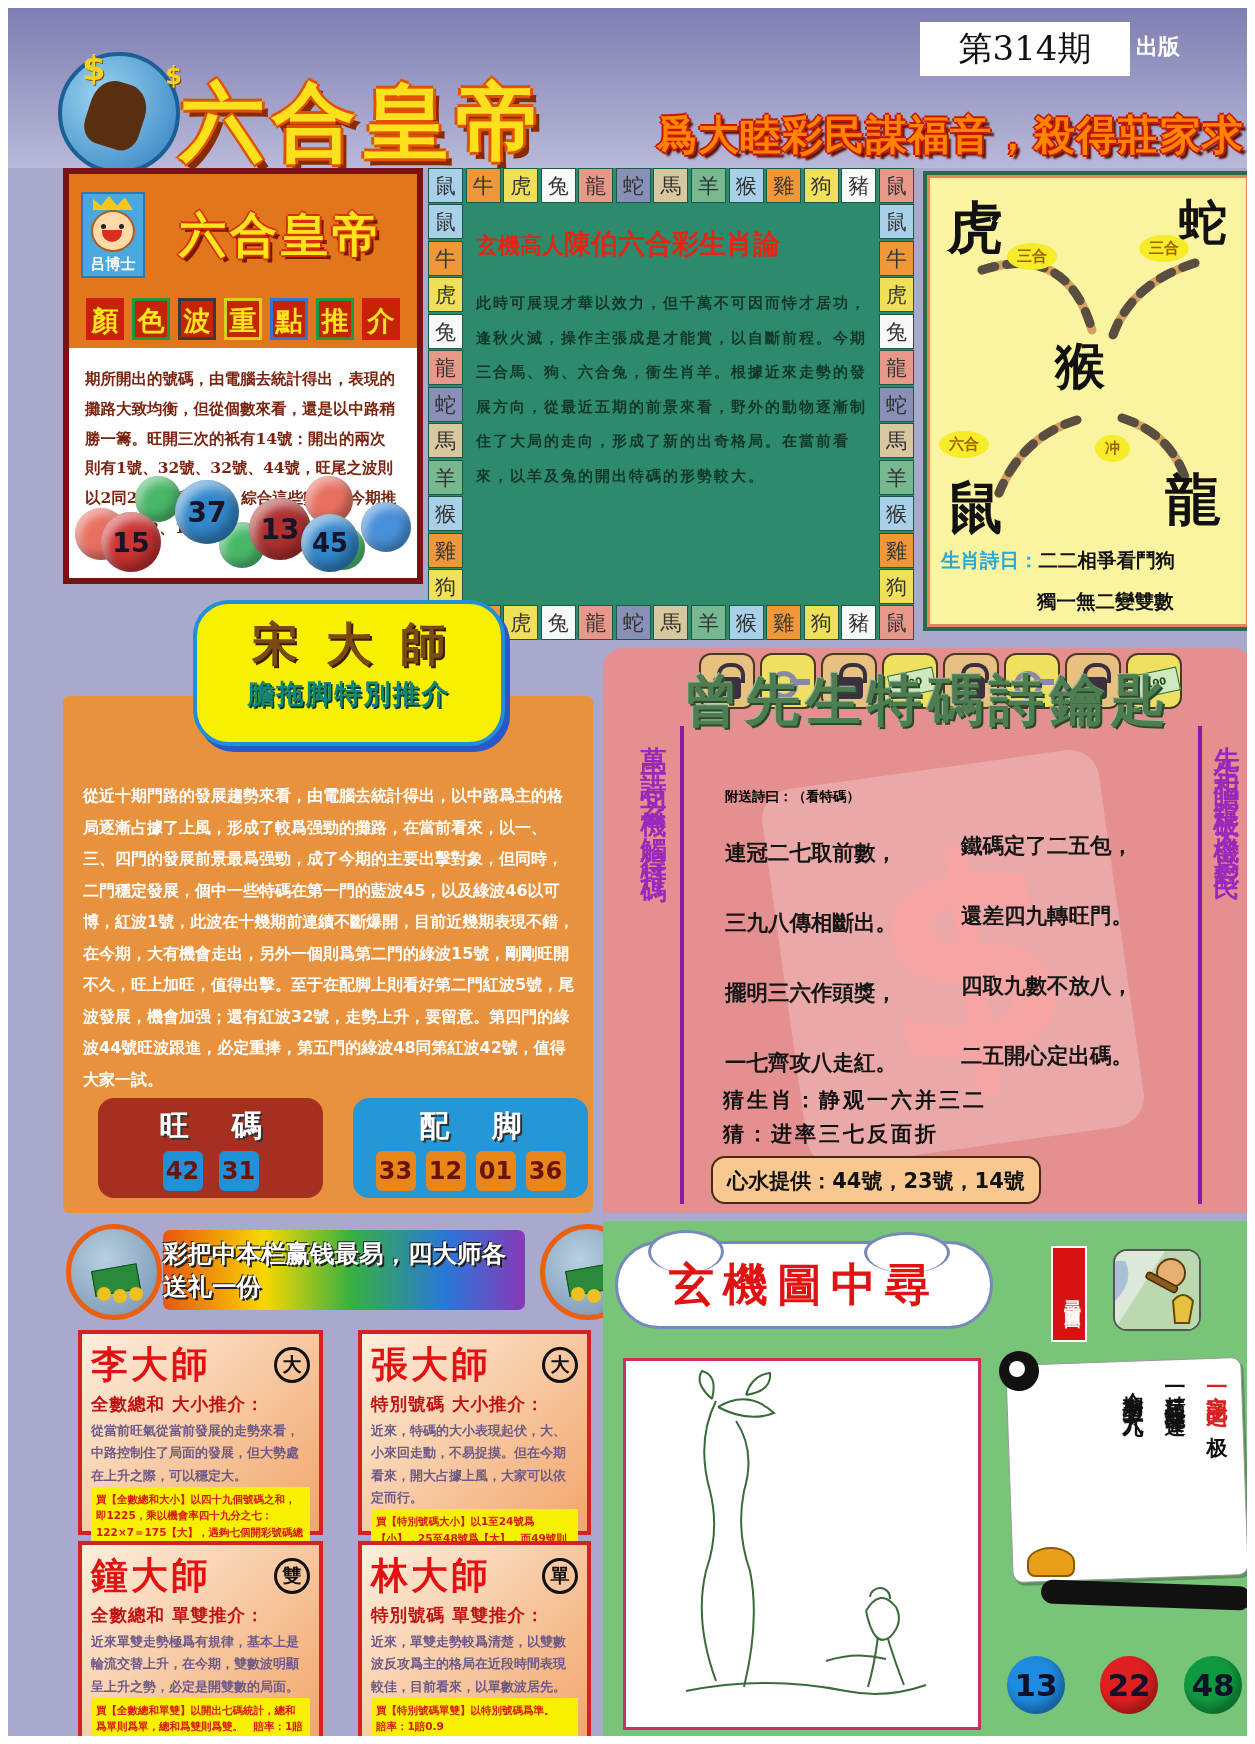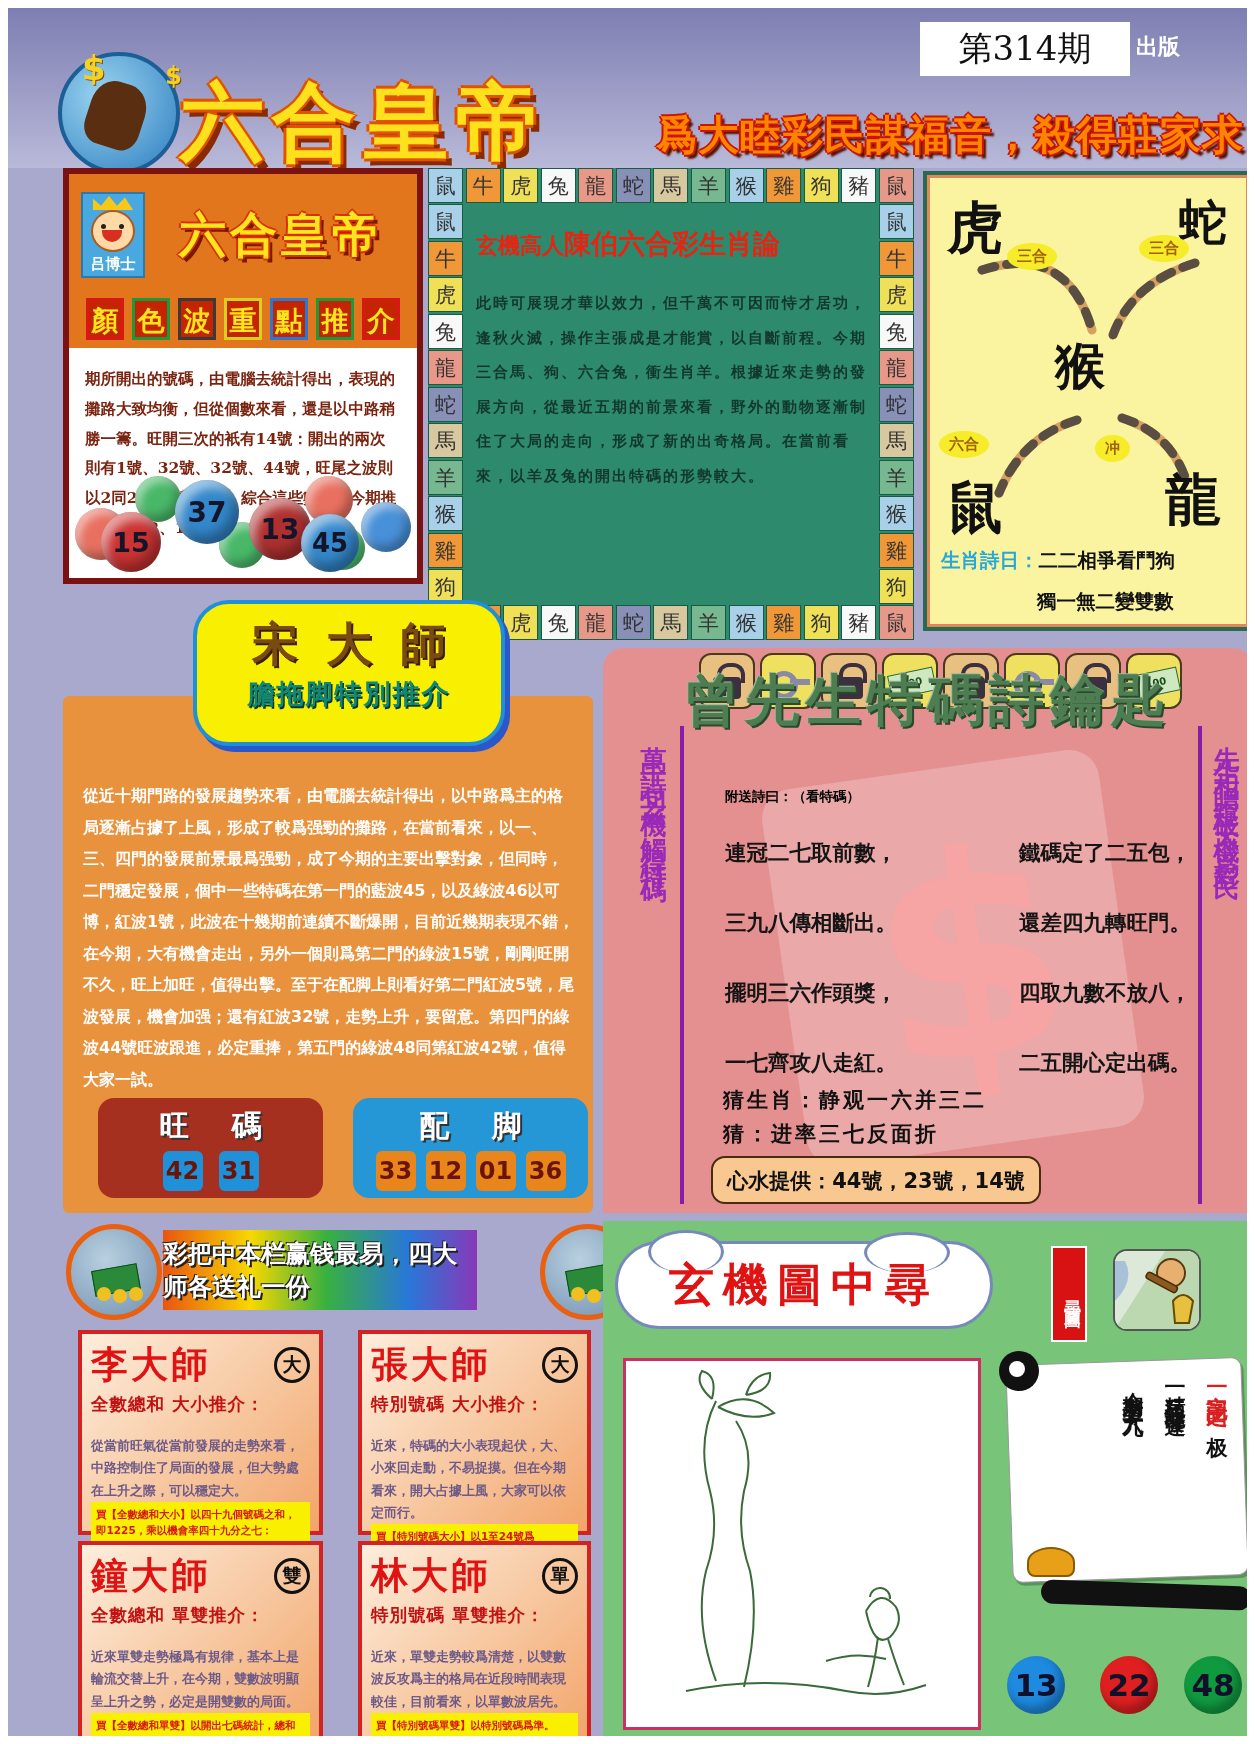--- a/index.html
+++ b/index.html
@@ -110,35 +110,35 @@
   .p5-left{position:absolute;left:34px;top:78px;height:478px;font-size:26px;letter-spacing:13px;border-right:4px solid #8a1aa8;padding-right:8px;}
   .p5-right{position:absolute;right:8px;top:78px;height:478px;font-size:26px;letter-spacing:13px;border-left:4px solid #8a1aa8;padding-left:8px;}
   .p5-note{position:absolute;left:122px;top:140px;font-size:13.5px;font-weight:bold;color:#000000;}
   .poemcol{position:absolute;width:230px;font-size:21.5px;font-weight:900;color:#151515;}
   .poemcol div{margin-bottom:41px;}
   .p5-guess{position:absolute;left:120px;font-family:"DejaVu Serif",serif;font-size:21px;font-weight:bold;color:#111;letter-spacing:3px;}
   .p5-tips{position:absolute;left:108px;top:508px;width:330px;height:48px;background:#f8c890;border:2px solid #4a2a10;border-radius:14px;
     font-size:21px;font-weight:bold;color:#111;text-align:center;line-height:46px;box-sizing:border-box;}
 
   
-  .banner-bar{left:155px;top:1222px;width:314px;height:80px;border-radius:0;
+  .banner-bar{left:155px;top:1222px;width:362px;height:80px;border-radius:7px;
     background:linear-gradient(90deg,#e85510,#f8d800 28%,#38b040 52%,#2878d8 78%,#8838b8);
     display:flex;align-items:center;justify-content:flex-end;}
   .banner-bar span{font-size:24.5px;font-weight:900;color:#fff;text-shadow:2px 2px 0 #222,-1px -1px 0 #222;}
   .medal{width:96px;height:96px;border-radius:50%;border:5px solid #e86010;background:radial-gradient(circle at 40% 35%,#b8d0e0,#7290b0);box-sizing:border-box;}
   .medal:before{content:"";position:absolute;left:22px;top:38px;width:44px;height:24px;background:#2a8a3a;border:1px solid #0a4a14;transform:rotate(-10deg);}
   .medal:after{content:"";position:absolute;left:26px;top:58px;width:14px;height:14px;border-radius:50%;background:#f0c020;box-shadow:16px 2px 0 #f0c020,32px 0 0 #f0c020;}
   .mbox{position:absolute;width:245px;height:205px;border:4px solid #d42222;box-sizing:border-box;
     background:linear-gradient(135deg,#fdeedd,#f2a56a);display:flex;flex-direction:column;padding:6px 9px;}
   .mname-row{display:flex;align-items:center;}
   .mname{font-size:37px;font-weight:900;color:#e01212;letter-spacing:3px;}
   .mbadge{margin-left:auto;width:36px;height:36px;border:3px solid #111;border-radius:50%;box-sizing:border-box;
     font-size:19px;font-weight:900;color:#111;display:flex;align-items:center;justify-content:center;}
   .msub{font-size:17.5px;font-weight:900;color:#c01212;letter-spacing:1px;margin-top:2px;}
-  .mbody{flex:1;margin-top:19px;font-size:13px;font-weight:bold;color:#6e5a88;line-height:1.72;}
+  .mbody{flex:1;margin-top:4px;font-size:13px;font-weight:bold;color:#6e5a88;line-height:1.72;}
   .mfoot{background:#f8f000;color:#d81818;font-size:10.5px;font-weight:bold;line-height:1.55;padding:4px 5px;}
 
   
   .p7{left:595px;top:1213px;width:650px;height:520px;background:#78c478;}
   .cloud{position:absolute;left:12px;top:20px;width:372px;height:82px;background:#fff;border:3px solid #7788bb;border-radius:44px;
     display:flex;align-items:center;justify-content:center;}
   .cloud:before{content:"";position:absolute;left:30px;top:-14px;width:70px;height:40px;background:#fff;border:3px solid #7788bb;border-radius:50%;border-bottom:none;}
   .cloud:after{content:"";position:absolute;right:40px;top:-12px;width:80px;height:38px;background:#fff;border:3px solid #7788bb;border-radius:50%;border-bottom:none;}
   .cloud span{position:relative;z-index:2;font-size:45px;font-weight:900;letter-spacing:9px;color:#e01212;font-family:"DejaVu Serif",serif;}
   .tlabel{position:absolute;left:448px;top:25px;width:36px;height:96px;background:#d81212;border:2px solid #fff;box-sizing:border-box;
@@ -351,21 +351,21 @@
     <div class="p5-title">曾先生特碼詩鑰匙</div>
     <div class="p5-left vtext">萬千詩句玄機一觸得特碼</div>
     <div class="p5-right vtext">先生相贈窺破天機爲彩民</div>
     <div class="p5-note">附送詩曰：（看特碼）</div>
     <div class="poemcol" style="left:122px;top:190px;">
       <div>連冠二七取前數，</div>
       <div>三九八傳相斷出。</div>
       <div>擺明三六作頭獎，</div>
       <div>一七齊攻八走紅。</div>
     </div>
-    <div class="poemcol" style="left:358px;top:190px;text-align:right;">
+    <div class="poemcol" style="left:358px;top:183px;">
       <div>鐵碼定了二五包，</div>
       <div>還差四九轉旺門。</div>
       <div>四取九數不放八，</div>
       <div>二五開心定出碼。</div>
     </div>
     <div class="p5-guess" style="top:438px;">猜生肖：静观一六并三二</div>
     <div class="p5-guess" style="top:472px;">猜：进率三七反面折</div>
     <div class="p5-tips">心水提供：44號，23號，14號</div>
   </div>
 

